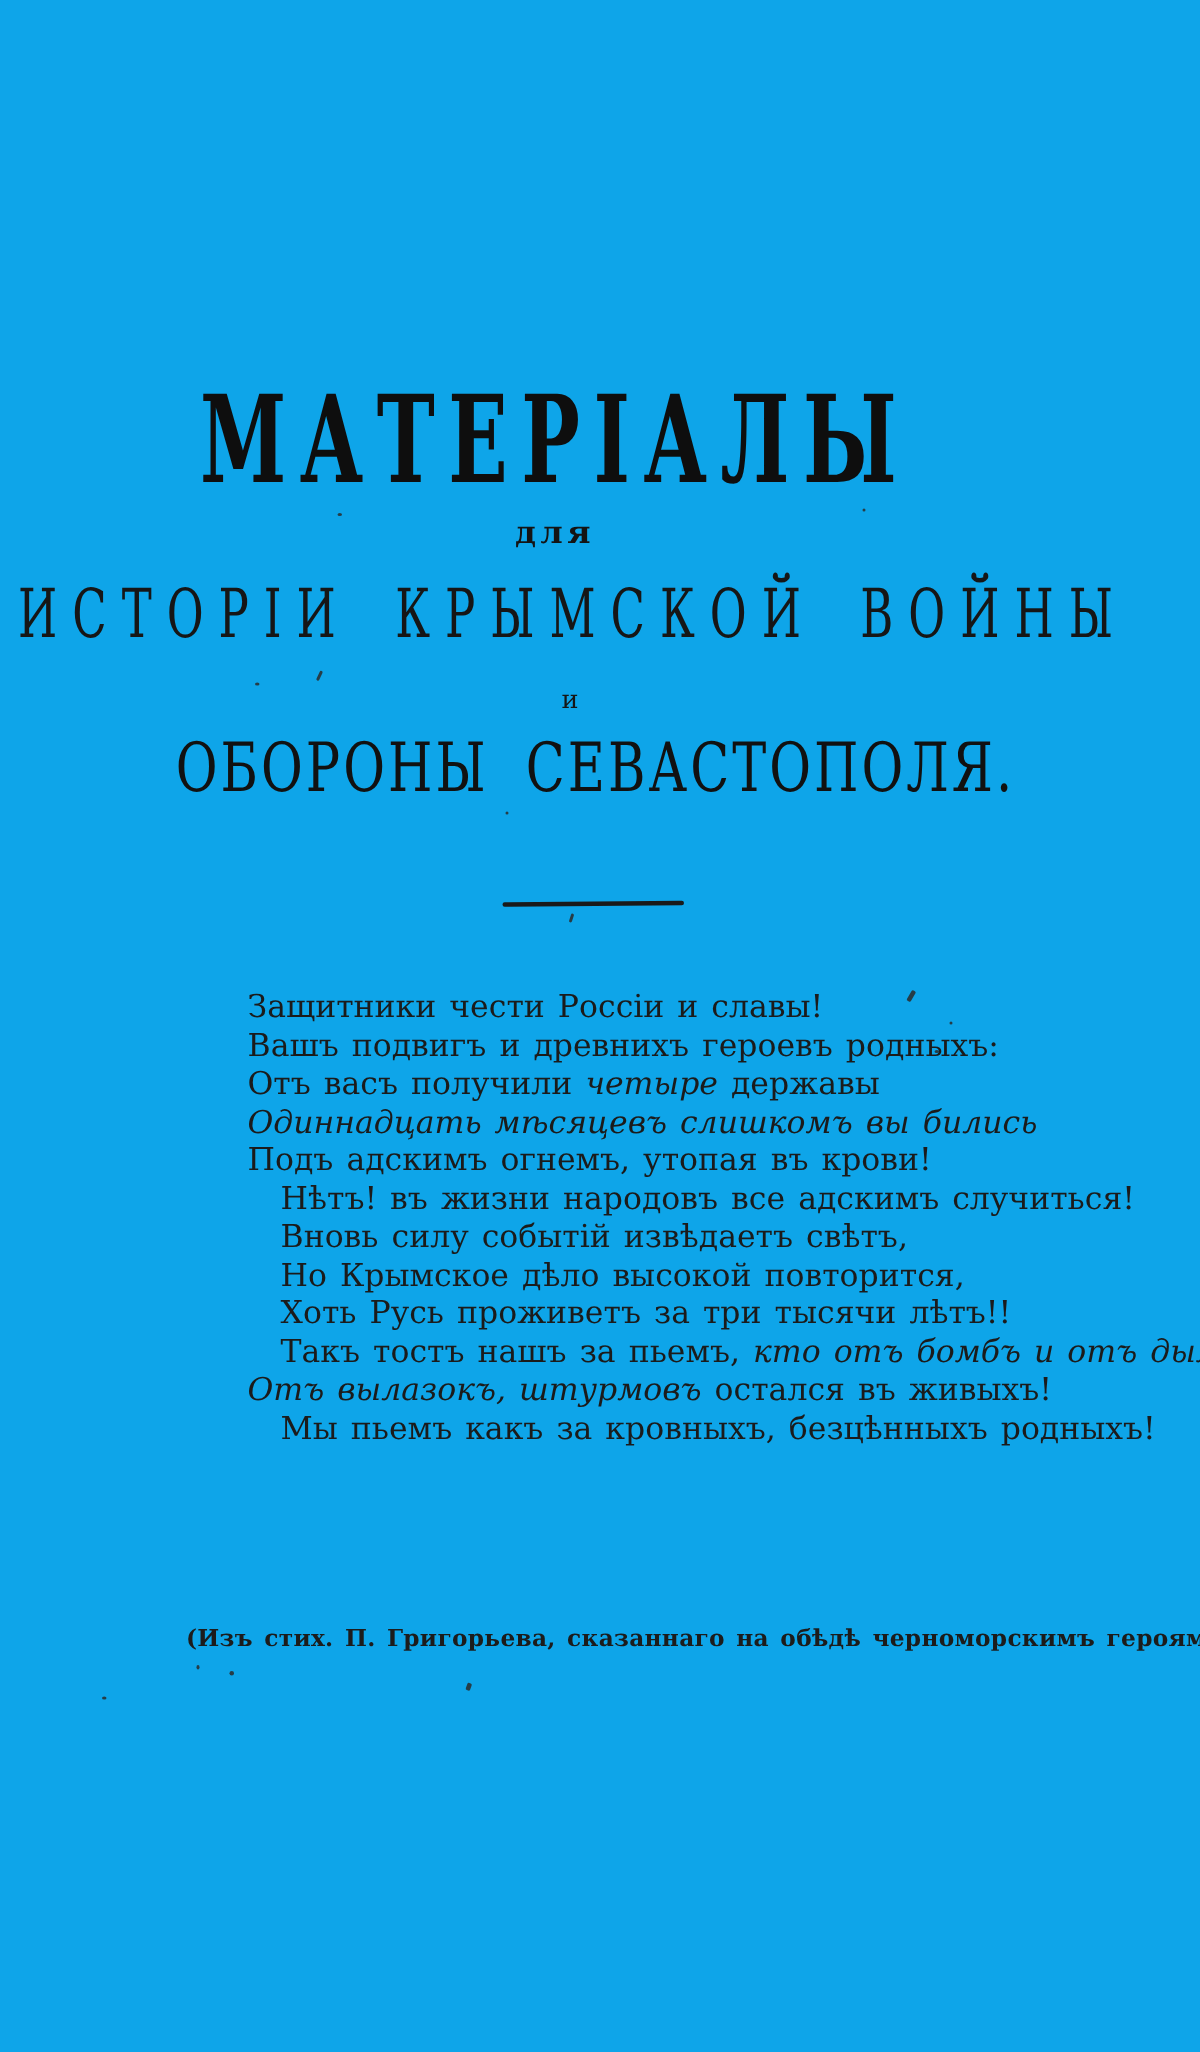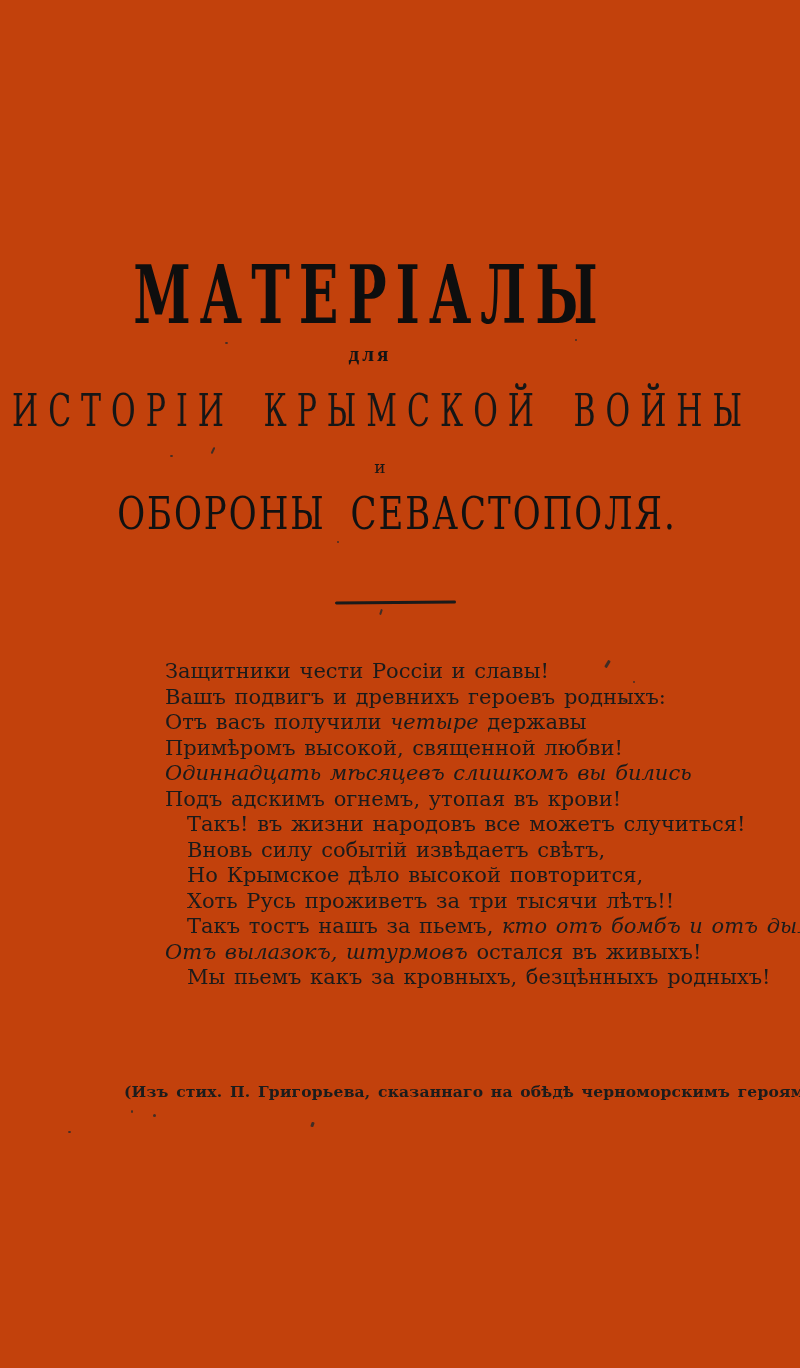--- a/index.html
+++ b/index.html
@@ -5,21 +5,21 @@
   html, body {
     margin: 0;
     padding: 0;
     background: #e8e8e8;
   }
   .page {
     position: relative;
     width: 800px;
     height: 1368px;
     margin: 0 auto;
-    background: #c2410c;
+    background: #0ea5e9;
     overflow: hidden;
     font-family: "DejaVu Serif", "Liberation Serif", serif;
     color: #1a1a1a;
   }
   
   .t-main {
     position: absolute;
     top: 269px;
     left: 0;
     width: 740px;
@@ -38,21 +38,20 @@
     position: absolute;
     top: 344px;
     left: 0;
     width: 740px;
     text-align: center;
     font-size: 21px;
     font-weight: bold;
     letter-spacing: 3px;
     line-height: 21px;
     color: #141414;
-    font-family: Liberation Serif, serif;
   }
   .t-subject {
     position: absolute;
     top: 396px;
     left: 0;
     width: 764px;
     height: 30px;
     text-align: center;
     font-size: 30px;
     font-weight: normal;
@@ -151,24 +150,23 @@
   <div class="t-and">и</div>
 
   <div class="t-subject2">ОБОРОНЫ СЕВАСТОПОЛЯ.</div>
 
   <div class="rule"></div>
 
   <div class="poem" id="poem">
       <div class="line"><span class="">Защитники чести Россіи и славы!</span></div>
       <div class="line"><span class="">Вашъ подвигъ и древнихъ героевъ родныхъ:</span></div>
       <div class="line"><span class="">Отъ васъ получили </span><span class="it">четыре</span><span class=""> державы</span></div>
-      <div class="line"><span class="">Примѣромъ высокой, священной любви!</span></div>
       <div class="line"><span class="it">Одиннадцать мѣсяцевъ слишкомъ вы бились</span></div>
       <div class="line"><span class="">Подъ адскимъ огнемъ, утопая въ крови!</span></div>
-      <div class="line indent"><span class="">Такъ! въ жизни народовъ все можетъ случиться!</span></div>
+      <div class="line indent"><span class="">Нѣтъ! въ жизни народовъ все адскимъ случиться!</span></div>
       <div class="line indent"><span class="">Вновь силу событій извѣдаетъ свѣтъ,</span></div>
       <div class="line indent"><span class="">Но Крымское дѣло высокой повторится,</span></div>
       <div class="line indent"><span class="">Хоть Русь проживетъ за три тысячи лѣтъ!!</span></div>
       <div class="line indent"><span class="">Такъ тостъ нашъ за пьемъ, </span><span class="it">кто отъ бомбъ и отъ дыма</span></div>
       <div class="line"><span class="it">Отъ вылазокъ, штурмовъ</span><span class=""> остался въ живыхъ!</span></div>
       <div class="line indent"><span class="">Мы пьемъ какъ за кровныхъ, безцѣнныхъ родныхъ!</span></div>
     </div>
 
   <div class="attribution">(Изъ стих. П. Григорьева, сказаннаго на обѣдѣ  черноморскимъ героямъ).</div>
 

